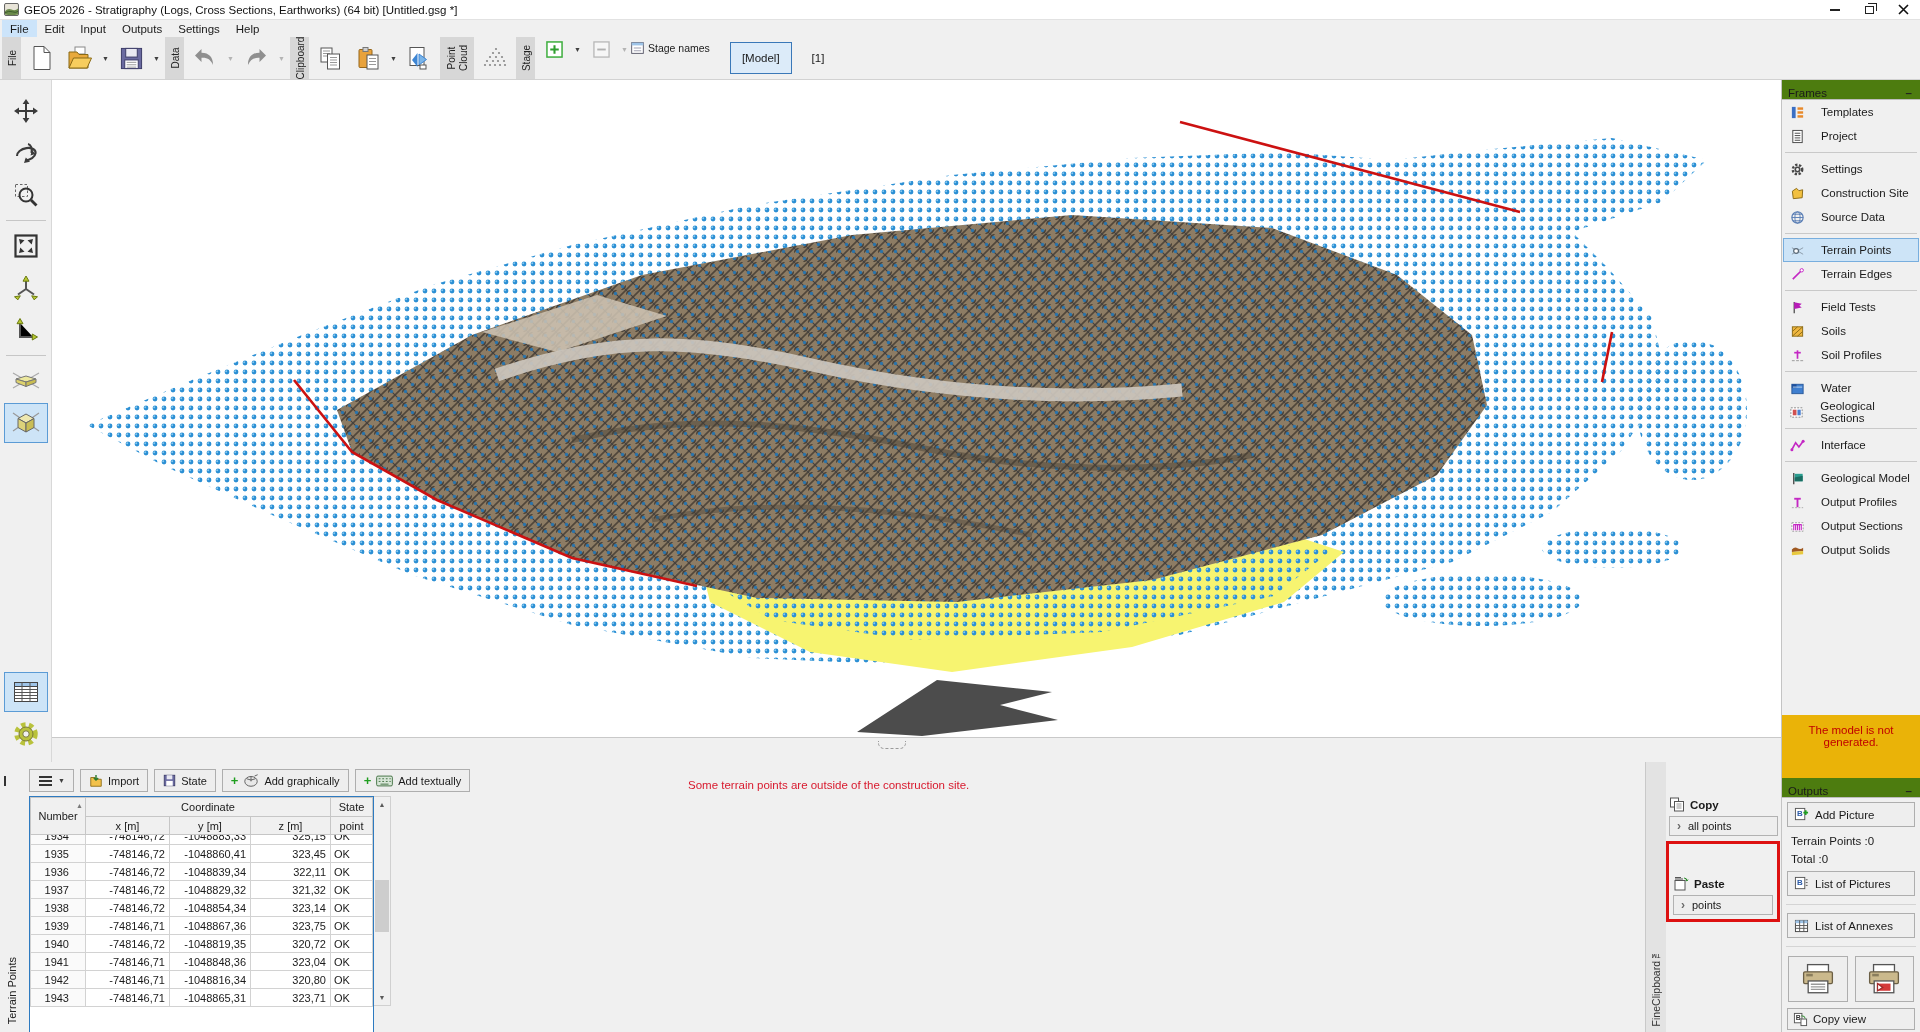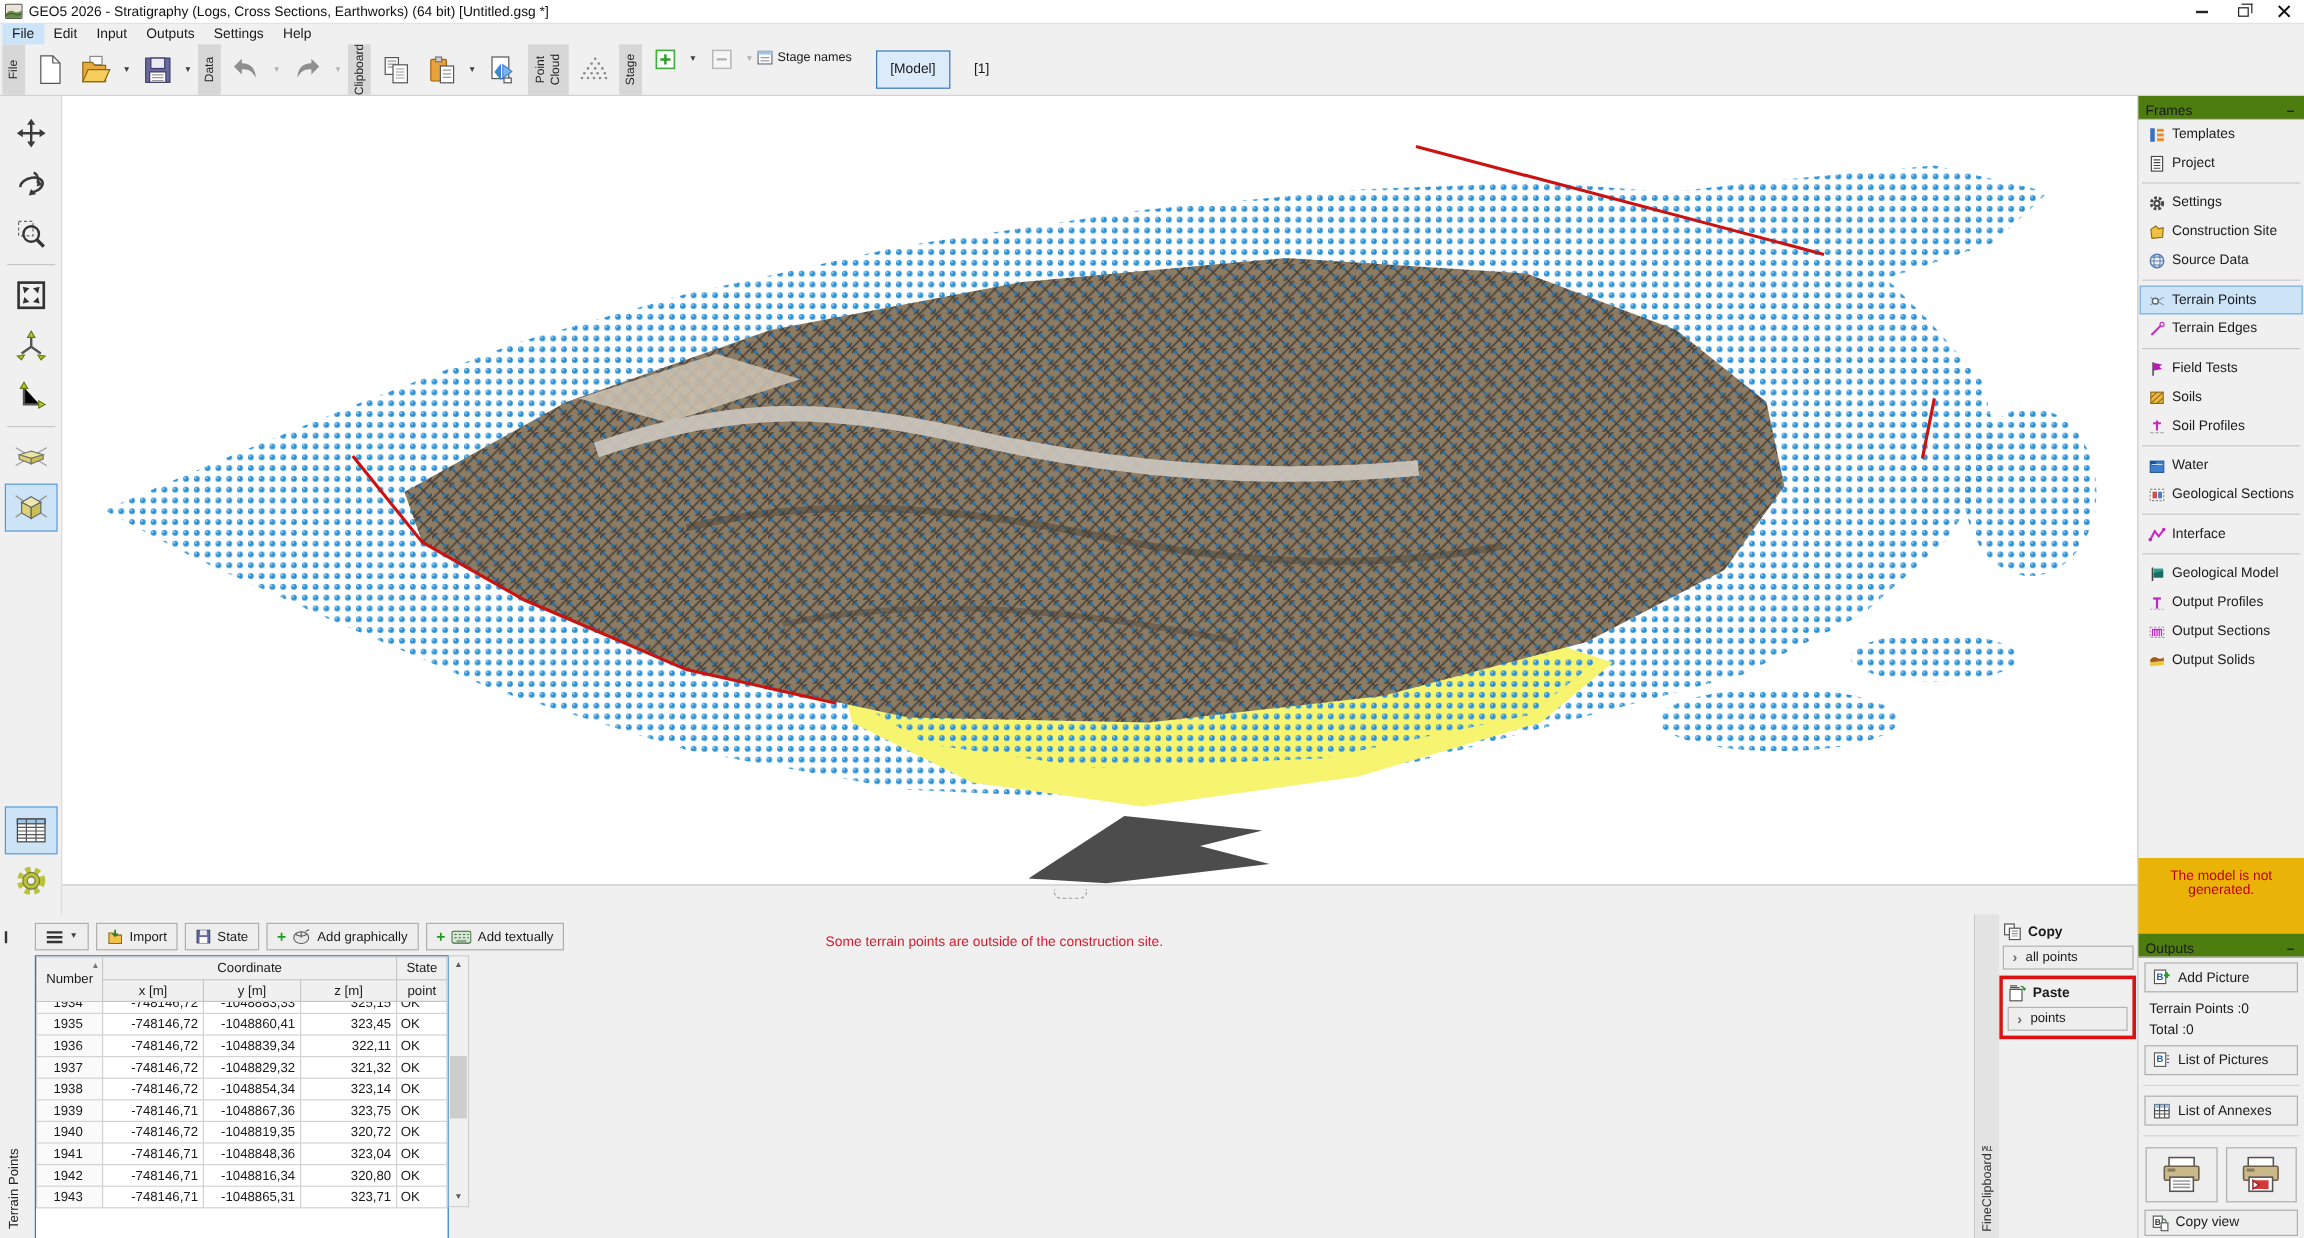--- a/index.html
+++ b/index.html
@@ -55,21 +55,21 @@
   .view-wrap { flex:1; display:flex; flex-direction:column; }
   .viewport { height:657px; background:#ffffff; position:relative; overflow:hidden; }
   .splitter { height:25px; background:#f0f0f0; border-top:1px solid #c9c9c9; position:relative; }
   .split-handle { position:absolute; left:826px; top:3px; width:28px; height:8px;
                   border:1px dashed #9a9a9a; border-top:none; border-radius:0 0 6px 6px; background:#f0f0f0; }
 
   
   .panel-head { height:20px; background:#4d7c0f; border-bottom:1px solid #bdbdbd; display:flex; align-items:flex-end; padding:0 6px; }
   .panel-head .ph-t { flex:1; }
   .panel-min { font-weight:bold; color:#222; padding-right:2px; }
-  .fitem { height:24px; display:flex; align-items:center; padding-left:5px; gap:5px; border:1px solid transparent; margin:0 1px; }
+  .fitem { height:24px; display:flex; align-items:center; padding-left:5px; gap:16px; border:1px solid transparent; margin:0 1px; }
   .fitem.sel { background:#cde4f7; border:1px solid #78aede; }
   .fic { width:16px; height:16px; display:flex; align-items:center; justify-content:center; }
   .fsep { border-top:1px solid #c9c9c9; margin:4px 3px; }
   .frames-spacer { flex:1; }
 
   .model-note { background:#eab308; color:#c00000; text-align:center; font-size:11.5px; padding:9px 4px 30px; }
   .out-btn { margin:4px 5px; background:#eeeeee; border:1px solid #aeaeae; height:25px; display:flex; align-items:center; gap:6px; padding:0 6px; font-size:11.5px; }
   .count-row { display:flex; justify-content:flex-start; padding:4px 9px 2px; font-size:11.5px; }
   .osep { border-top:1px solid #d4d4d4; margin:4px 4px; }
   .print-row { display:flex; gap:7px; margin:5px 6px 4px; }
@@ -108,21 +108,21 @@
 
   .bmid { flex:1; padding:17px 0 0 168px; }
   .warn { color:#d8192d; font-size:11.5px; }
 
   .clip-panel { width:136px; background:#f0f0f0; border-left:1px solid #c9c9c9; display:flex; position:relative; }
   .clip-grip { position:absolute; top:12px; left:3px; width:2px; height:10px; background:#333; }
   .clip-vlabel { width:20px; position:relative; background:#e3e3e3; }
   .clip-vlabel span { position:absolute; bottom:6px; left:50%; transform:translateX(-50%) rotate(180deg);
                       writing-mode:vertical-rl; font-size:10.5px; color:#333; white-space:nowrap; }
   .clip-body { flex:1; padding-top:5px; }
-  .clip-head { display:flex; align-items:center; gap:5px; font-weight:bold; font-size:11.5px; padding:2px 3px; }
+  .clip-head { display:flex; align-items:center; gap:5px; font-weight:bold; font-size:11.5px; padding:2px 3px;margin-top:28px; }
   .clip-btn { margin:2px 3px 5px; height:20px; background:#eeeeee; border:1px solid #b2b2b2;
               display:flex; align-items:center; gap:7px; padding:0 7px; font-size:11px; }
   .chev { color:#6a6a6a; font-weight:bold; font-size:12px; }
   .red-box { border:3px solid #dd1111; margin:2px 1px 0 0; padding:2px 1px 3px 1px; }
   .red-box .clip-btn { margin-bottom:1px; }
 
   svg { display:block; }
 </style>
 </head>
 <body>

